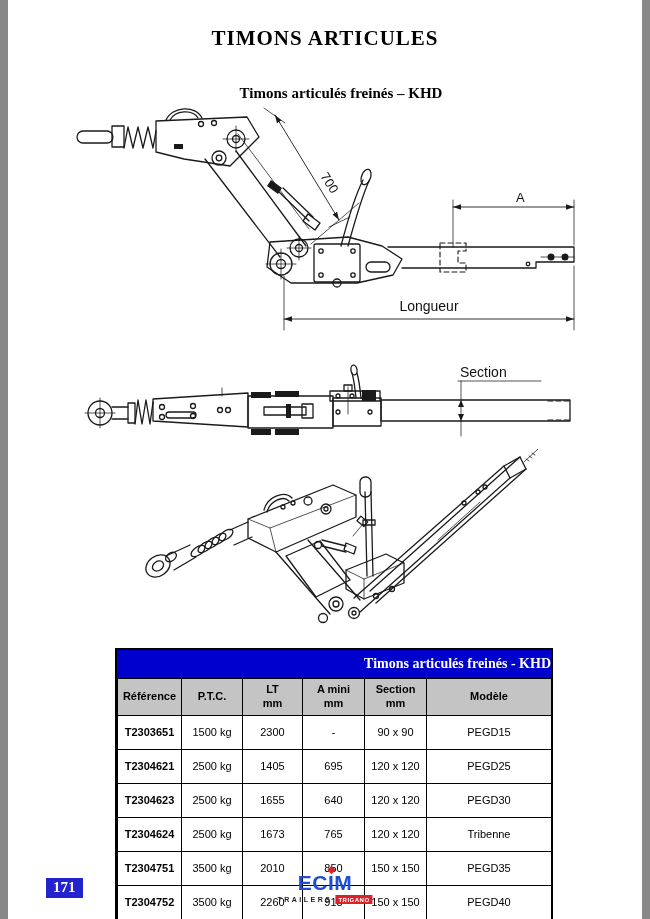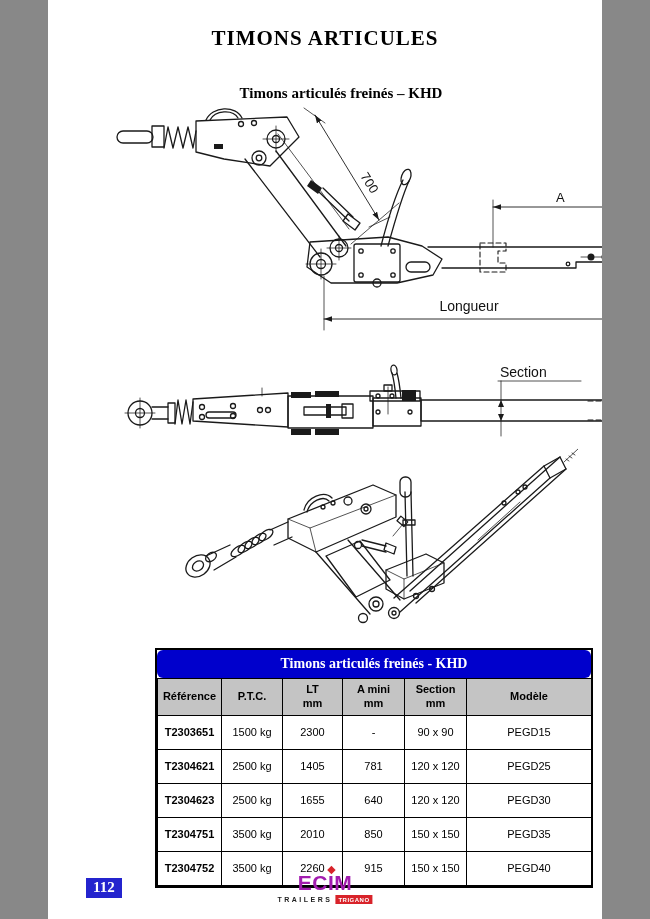--- a/index.html
+++ b/index.html
@@ -1,17 +1,17 @@
 <!DOCTYPE html>
 <html><head>
 <meta charset="utf-8">
 <style>
   html,body { margin:0; padding:0; background:#888; }
   .page {
-    position:relative; width:554px; height:919px; margin:0 auto;
+    position:relative; width:634px; height:919px; margin:0 auto;
     background:#ffffff; overflow:hidden;
     font-family:"Liberation Sans", sans-serif; color:#000;
   }
   
   .doc-title {
     position:absolute; top:26px; left:0; width:100%;
     text-align:center; margin:0;
     font-family:"Liberation Serif", serif;
     font-size:21px; font-weight:bold; letter-spacing:1px;
   }
@@ -29,24 +29,23 @@
   .fillb { fill:#1a1a1a; stroke:none; }
   .dash { stroke-dasharray:5 3; stroke-width:1.1; }
   text.lbl { fill:#111; stroke:none; font-family:"Liberation Sans", sans-serif; font-size:13px; }
   text.lbl-big { fill:#111; stroke:none; font-family:"Liberation Sans", sans-serif; font-size:14px; }
   
   .tbl-wrap {
     position:absolute; left:107px; top:648px; width:438px;
     border:2px solid #000; box-sizing:border-box; background:#fff;
   }
   .tbl-title {
-    background:#0000CC; color:#fff; text-align:center;
+    background:#0000CC; color:#fff; text-align:right;
     font-family:"Liberation Serif", serif; font-weight:bold; font-size:14px;
     padding:6px 0 6px 0;
-    border-radius:6px;
   }
   table.spec { width:100%; border-collapse:collapse; table-layout:fixed; }
   table.spec th, table.spec td { border:1.5px solid #000; }
   table.spec th {
     background:#C4C4C4; font-size:11px; font-weight:bold;
     text-align:center; vertical-align:middle; padding:4px 1px; line-height:1.25;
   }
   table.spec td {
     font-size:11px; text-align:center; vertical-align:middle;
     height:19px; padding:7px 2px; background:#fff;
@@ -56,21 +55,21 @@
   
   .page-badge {
     position:absolute; left:38px; top:878px;
     background:#2424CE; color:#fff;
     font-family:"Liberation Serif", serif; font-weight:bold; font-size:15px;
     padding:1px 7px 2px 7px;
   }
   .logo { position:absolute; left:50%; top:872px; transform:translateX(-50%); text-align:center; }
   .logo-main {
     font-weight:bold; font-size:21px; line-height:1;
-    color:#a21caf; letter-spacing:0.5px;
+    color:#1d4ed8; letter-spacing:0.5px;
   }
   .ecim-i { position:relative; display:inline-block; }
   .ecim-i .diamond {
     position:absolute; left:50%; top:-5px; width:6px; height:6px;
     background:#D8232A; transform:translateX(-50%) rotate(45deg);
   }
   .logo-sub { display:flex; align-items:center; justify-content:center; gap:3px; margin-top:2px; }
   .logo-trailers { font-size:7px; font-weight:bold; letter-spacing:2.5px; color:#222; }
   .logo-badge {
     background:#D8232A; color:#fff; font-size:6px; font-weight:bold;
@@ -302,53 +301,61 @@
             <td>1500 kg</td>
             <td>2300</td>
             <td>-</td>
             <td>90 x 90</td>
             <td class="c-model">PEGD15</td>
           </tr>
           <tr>
             <td class="c-ref">T2304621</td>
             <td>2500 kg</td>
             <td>1405</td>
-            <td>781</td>
+            <td>695</td>
             <td>120 x 120</td>
             <td class="c-model">PEGD25</td>
           </tr>
           <tr>
             <td class="c-ref">T2304623</td>
             <td>2500 kg</td>
             <td>1655</td>
             <td>640</td>
             <td>120 x 120</td>
             <td class="c-model">PEGD30</td>
           </tr>
           <tr>
+            <td class="c-ref">T2304624</td>
+            <td>2500 kg</td>
+            <td>1673</td>
+            <td>765</td>
+            <td>120 x 120</td>
+            <td class="c-model">Tribenne</td>
+          </tr>
+          <tr>
             <td class="c-ref">T2304751</td>
             <td>3500 kg</td>
             <td>2010</td>
             <td>850</td>
             <td>150 x 150</td>
             <td class="c-model">PEGD35</td>
           </tr>
           <tr>
             <td class="c-ref">T2304752</td>
             <td>3500 kg</td>
             <td>2260</td>
             <td>915</td>
             <td>150 x 150</td>
             <td class="c-model">PEGD40</td>
           </tr>
         </tbody>
     </table>
   </div>
 
-  <div class="page-badge">112</div>
+  <div class="page-badge">171</div>
 
   <div class="logo">
     <div class="logo-main"><span>EC</span><span class="ecim-i">I<span class="diamond"></span></span><span>M</span></div>
     <div class="logo-sub">
       <span class="logo-trailers">TRAILERS</span>
       <span class="logo-badge">TRIGANO</span>
     </div>
   </div>
 
 </div>

